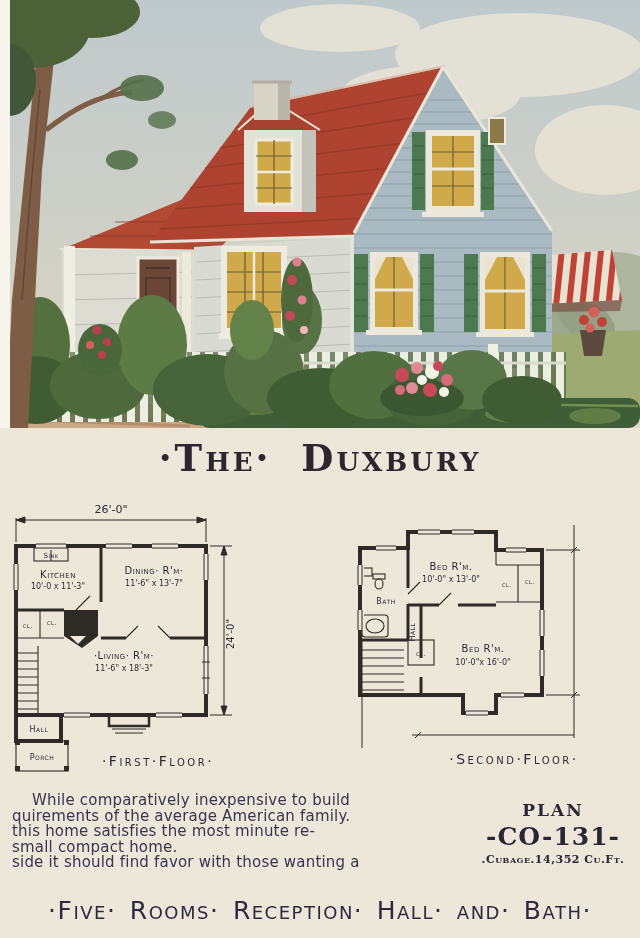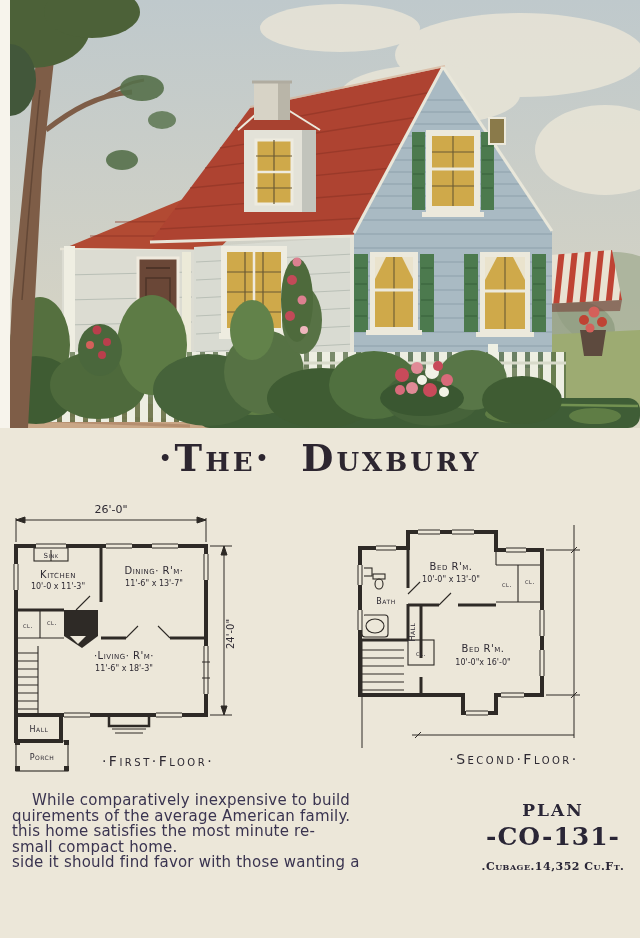--- a/index.html
+++ b/index.html
@@ -40,21 +40,21 @@
   }
   .description .indent { text-indent:20px; }
   
   .plan-info {
     position:absolute; left:472px; top:797px; width:162px;
     text-align:center; color:#2a2636;
     font-family:"DejaVu Serif", serif; font-weight:bold;
   }
   .plan-info .plan-word   { font-size:17px; letter-spacing:2px; line-height:26px; }
   .plan-info .plan-number { font-size:25px; letter-spacing:1px; line-height:27px; }
-  .plan-info .plan-cubage { font-size:11px; font-variant:small-caps; letter-spacing:0.5px; margin-top:10px; }
+  .plan-info .plan-cubage { font-size:11px; font-variant:small-caps; letter-spacing:0.5px; margin-top:3px; }
   
   .page-footer {
     position:absolute; top:896px; left:0; width:100%;
     text-align:center;
     font-variant:small-caps; font-size:25px; font-weight:500;
     letter-spacing:1.5px; word-spacing:4px;
     color:#2d2940;
   }
 </style>
 </head>
@@ -592,14 +592,15 @@
     <div>small compact home.</div>
     <div>side it should find favor with those wanting a</div>
   </div>
 
   <div class="plan-info">
     <div class="plan-word">PLAN</div>
     <div class="plan-number">-CO-131-</div>
     <div class="plan-cubage">.Cubage.14,352 Cu.Ft.</div>
   </div>
 
+  <div class="page-footer">·Five· Rooms· Reception· Hall· and· Bath·</div>
 
 </div>
 
 </body></html>

